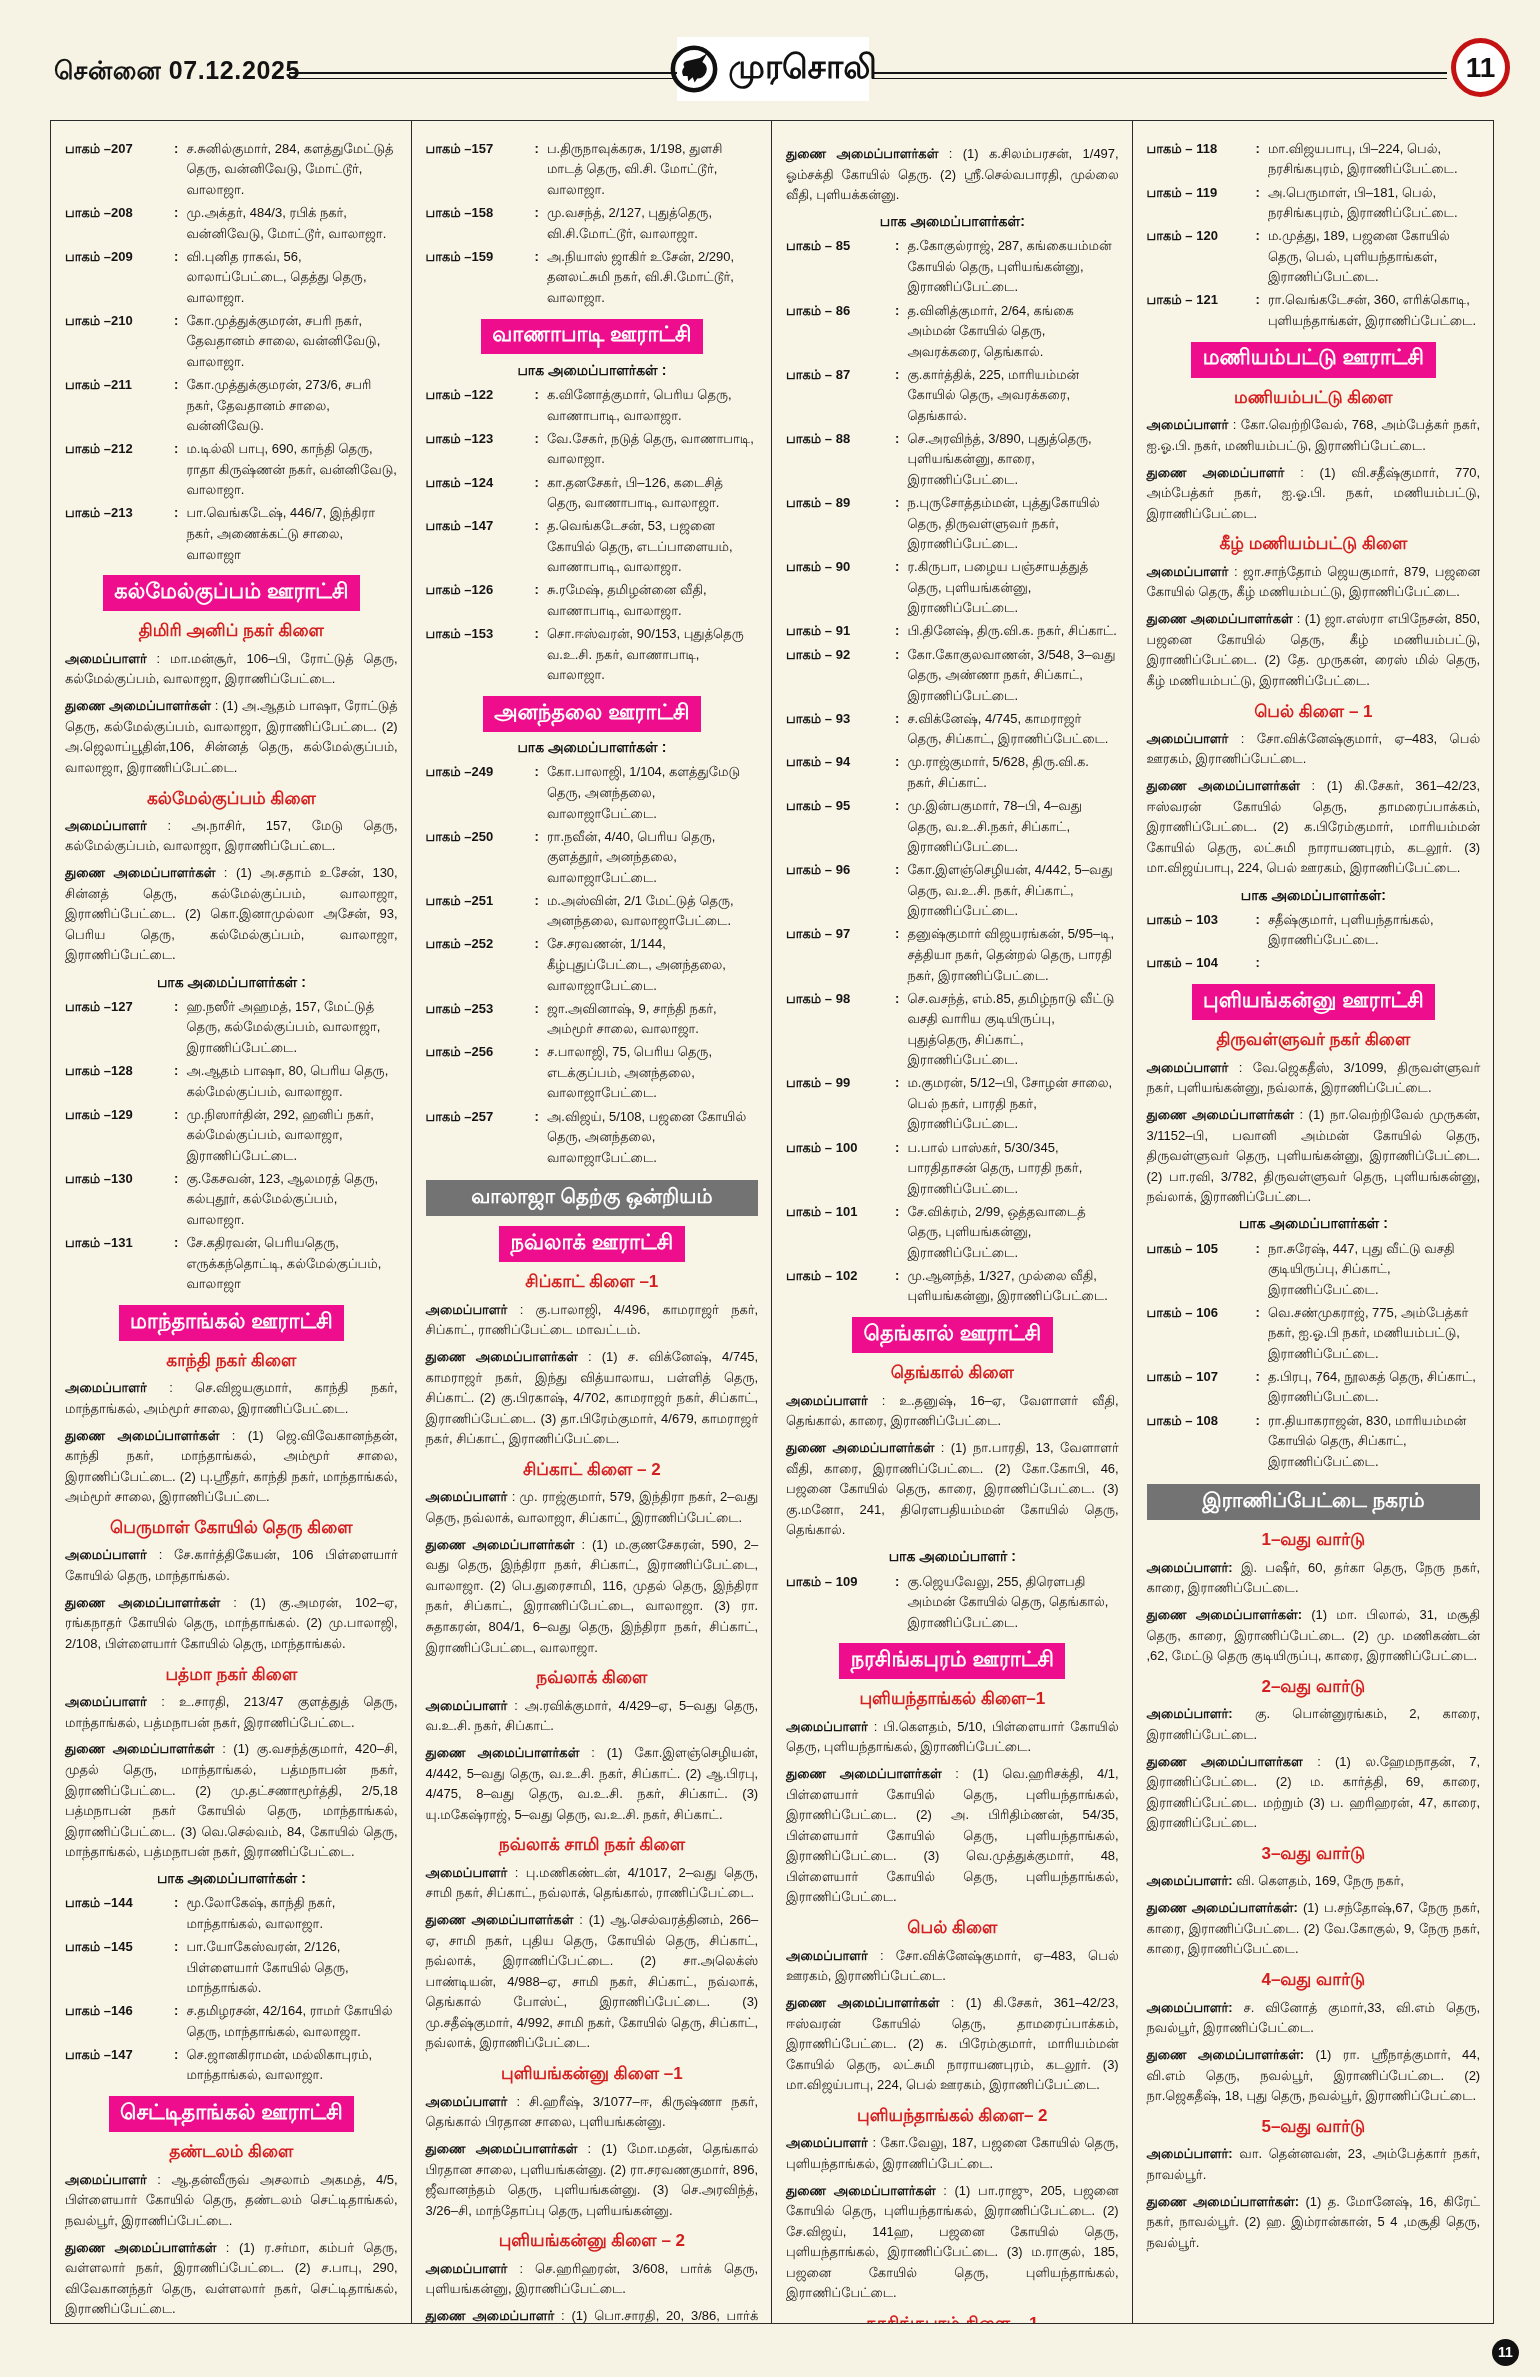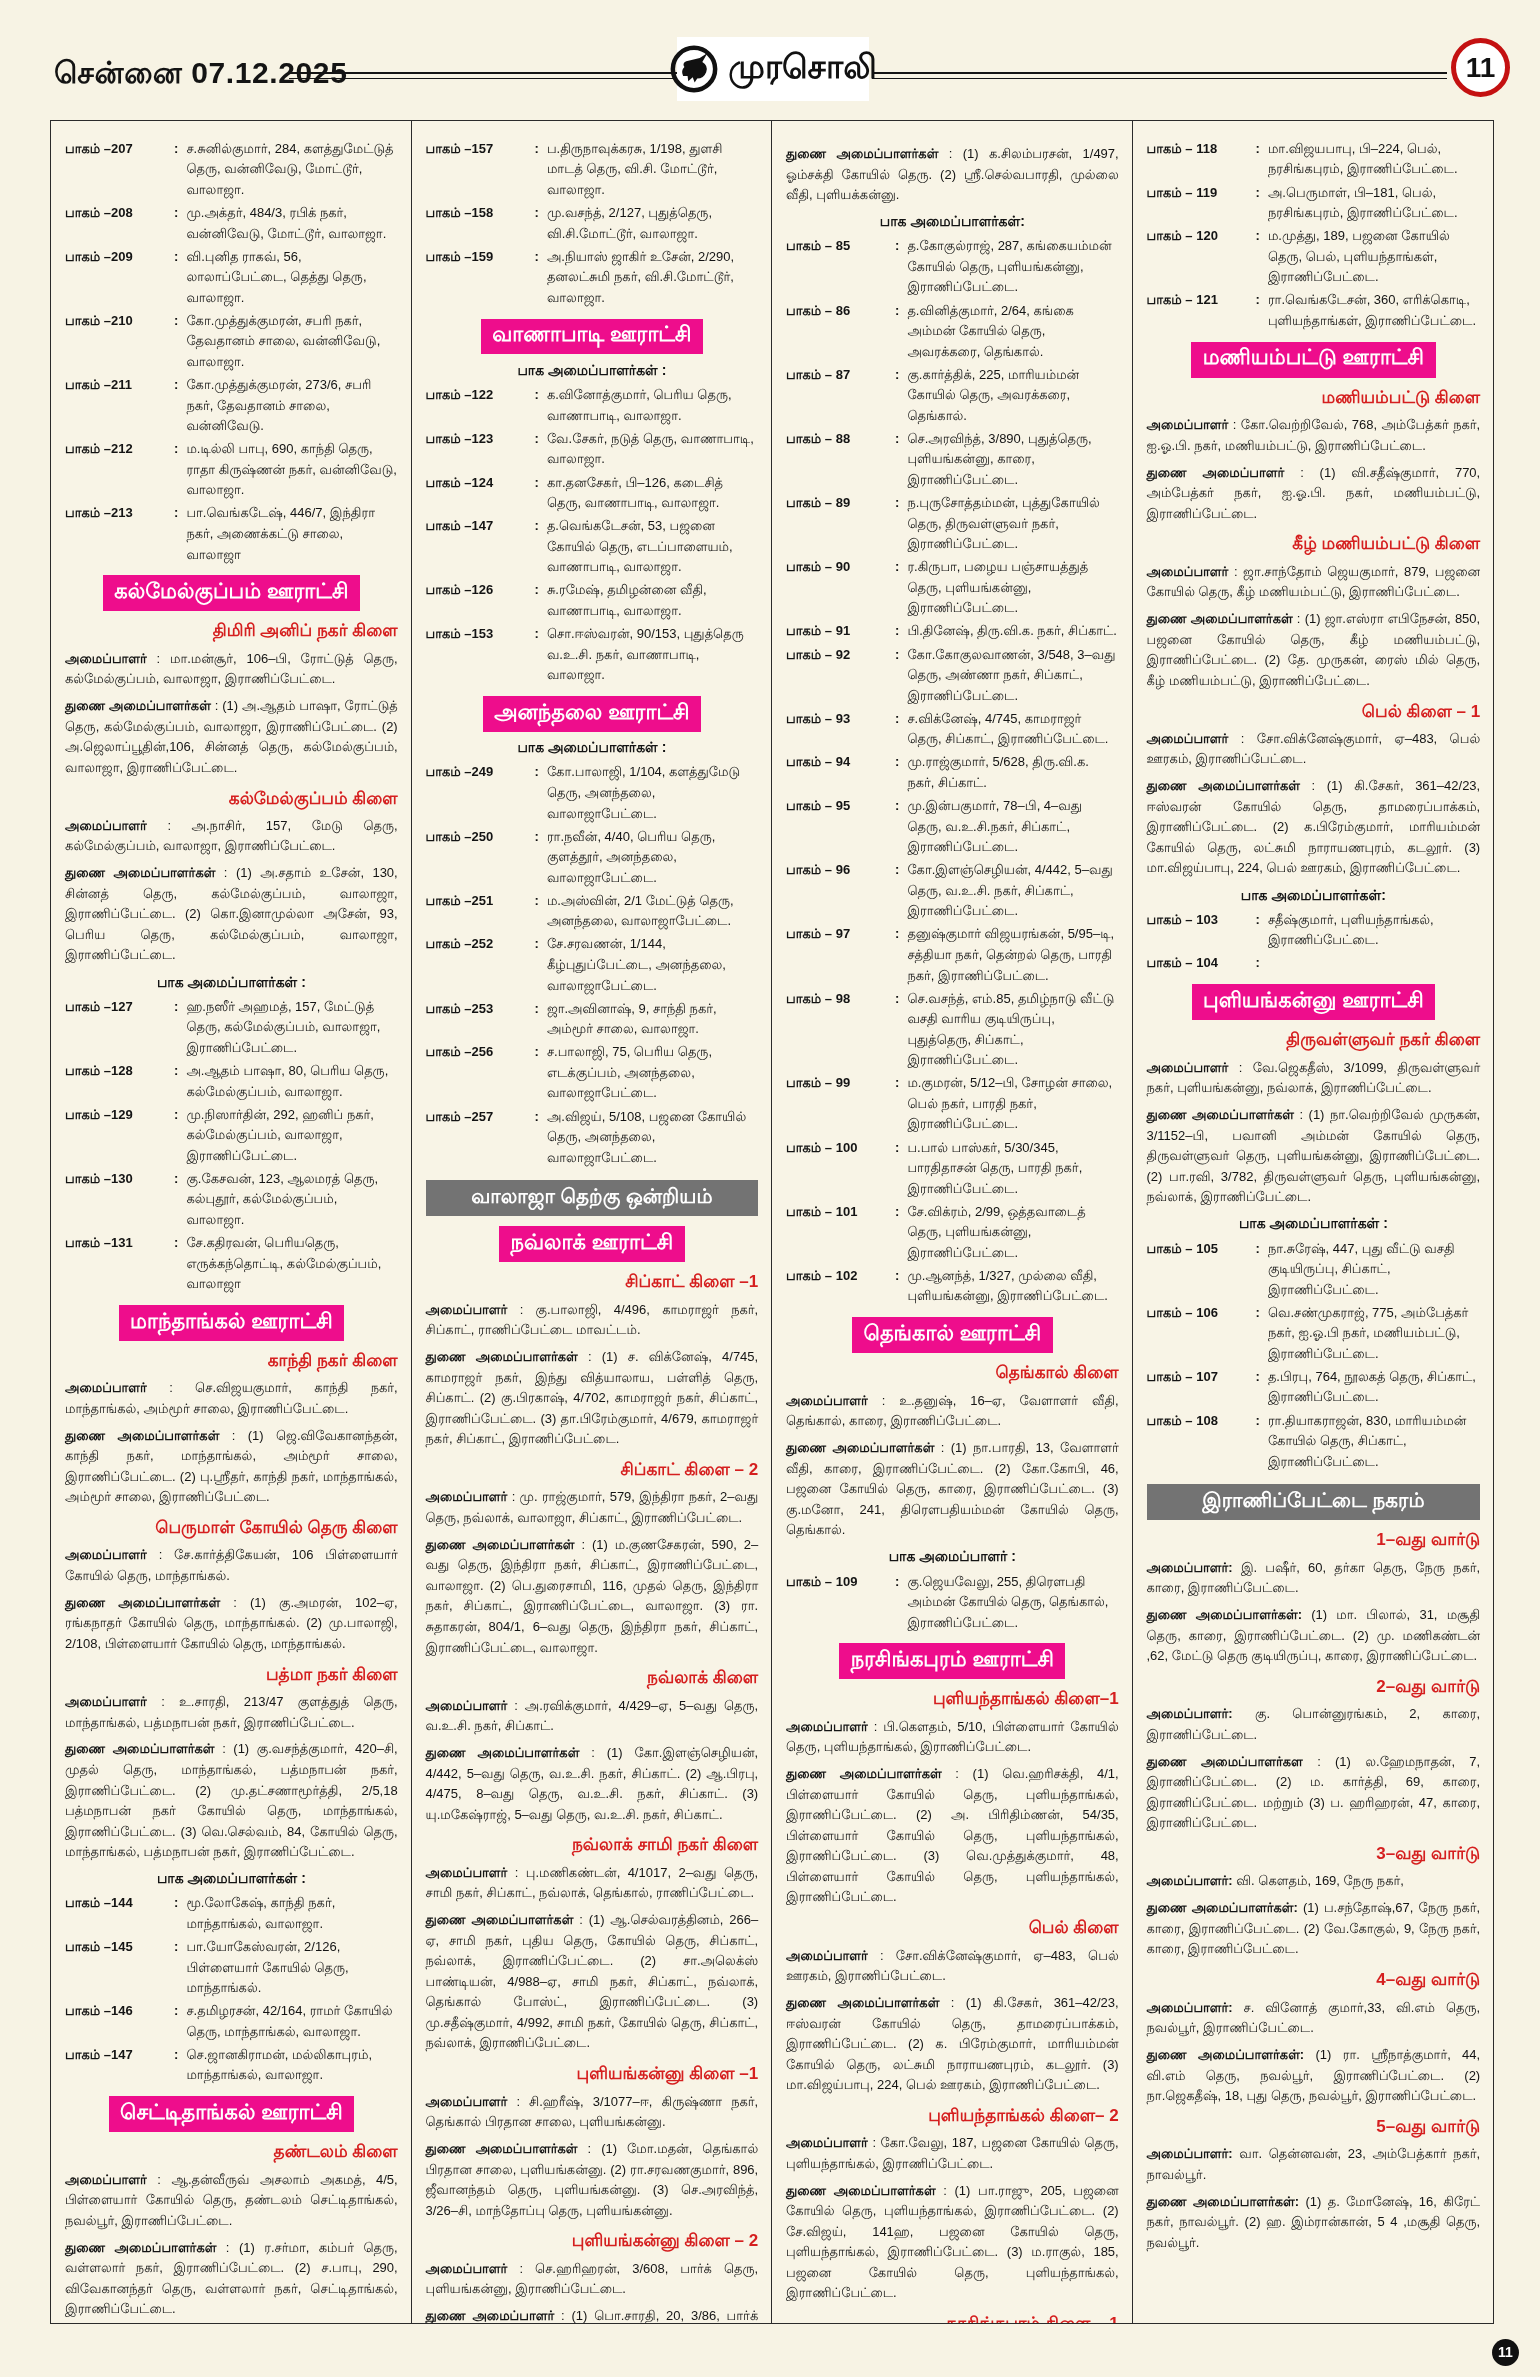--- a/index.html
+++ b/index.html
@@ -4,21 +4,21 @@
 <style>
   html,body{margin:0;padding:0;}
   body{
     width:1541px;height:2377px;position:relative;
     background:#f7f3e4;
     font-family:"Liberation Sans", sans-serif;
     color:#141414;
   }
   
   .masthead{position:absolute;top:0;left:0;width:1541px;height:118px;}
-  .dateline{position:absolute;left:54px;top:56px;font-size:30px;font-weight:bold;letter-spacing:0.6px;}
+  .dateline{position:absolute;left:54px;top:56px;font-size:25px;font-weight:bold;letter-spacing:0.6px;}
   .rule{position:absolute;top:72px;height:3.8px;border-top:2.6px solid #141414;border-bottom:1.9px solid #141414;}
   .rule.left{left:289px;width:391px;}
   .rule.right{left:872px;width:575px;}
   .logobox{position:absolute;left:677px;top:37px;width:192px;height:64px;background:#ffffff;display:flex;align-items:center;justify-content:center;gap:9px;}
   .logobox .title{font-size:33px;font-weight:bold;color:#111;}
   .pageno-badge{position:absolute;right:31px;top:38px;width:59px;height:59px;border-radius:50%;background:#fff;border:5.1px solid #c41111;box-sizing:border-box;display:flex;align-items:center;justify-content:center;font-size:28px;font-weight:bold;color:#111;}
   
   .frame{
     position:absolute;left:50px;top:120px;width:1444px;height:2204px;
     border:1.3px solid #2b2b2b;background:#f8f4e6;
@@ -26,21 +26,21 @@
   }
   .col{width:361px;box-sizing:border-box;padding:16.6px 12.8px 6.4px 14px;overflow:hidden;}
   .col:not(:last-child){border-right:1.3px solid #2b2b2b;}
   
   .entry{display:grid;grid-template-columns:101px 10.2px 1fr;column-gap:5.1px;font-size:13px;line-height:1.58;margin:1.3px 0 2.6px 0;}
   .entry .lbl{font-weight:bold;white-space:nowrap;}
   .entry .cln{font-weight:bold;text-align:center;}
   .para{font-size:13px;line-height:1.58;margin:6.4px 0 3.8px 0;text-align:justify;}
   .para .lead{font-weight:bold;}
   .centerbold{font-size:14px;font-weight:bold;text-align:center;margin:7.7px 0 5.1px 0;}
-  .subhead{font-size:17px;font-weight:bold;color:#d51f1f;text-align:right;margin:10.2px 0 6.4px 0;}
+  .subhead{font-size:17px;font-weight:bold;color:#d51f1f;text-align:center;margin:10.2px 0 6.4px 0;}
   .magenta-wrap{text-align:center;margin:10.2px 0 5.1px 0;}
   .magenta{display:inline-block;background:#ee0d8c;color:#ffffff;font-size:21px;font-weight:bold;padding:3.8px 11.5px 5.1px 11.5px;}
   .redband{background:#737373;color:#ffffff;font-size:20px;font-weight:bold;text-align:center;padding:5.1px 3.8px 6.4px 3.8px;margin:11.5px 0 6.4px 0;}
   
   .footer-badge{position:absolute;right:22px;bottom:11.5px;width:27px;height:27px;border-radius:50%;background:#111;color:#fff;display:flex;align-items:center;justify-content:center;font-size:14px;font-weight:bold;}
 </style>
 </head>
 <body>
 
 <div class="masthead">

